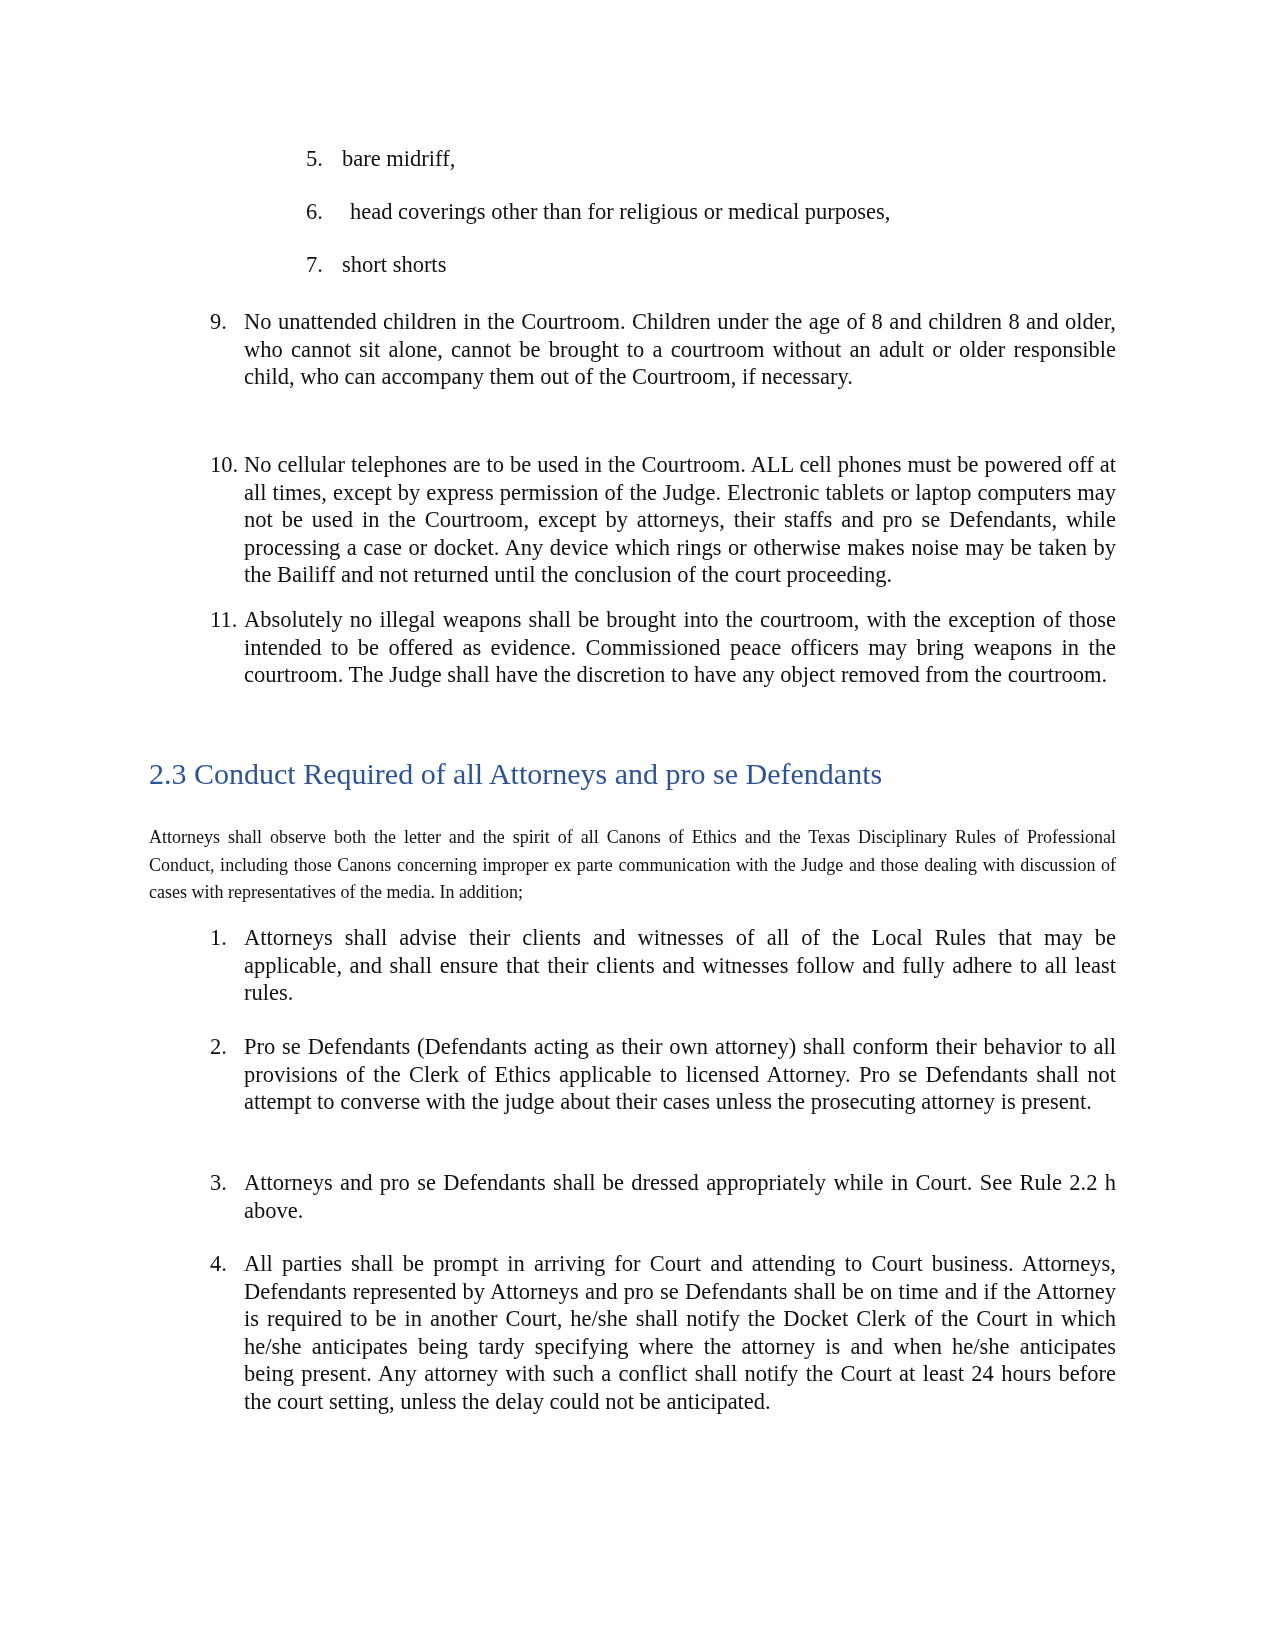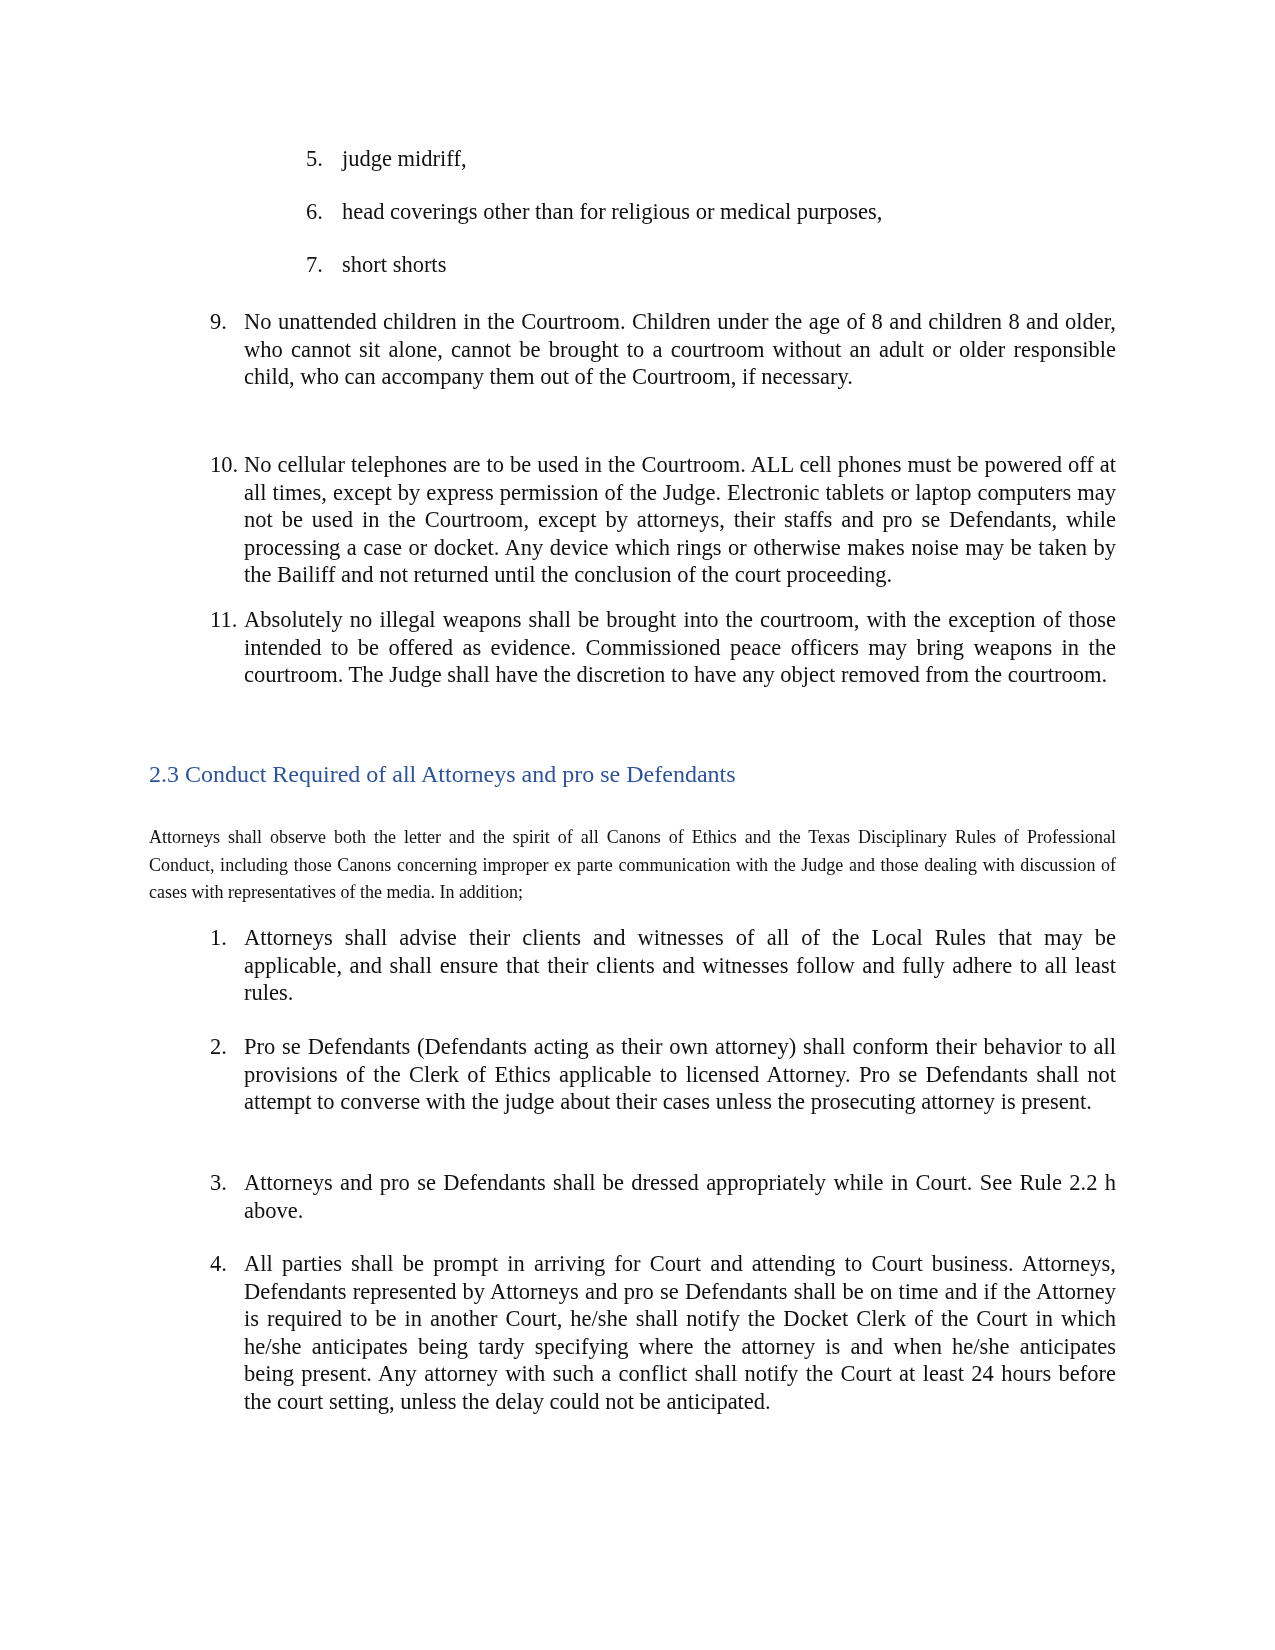--- a/index.html
+++ b/index.html
@@ -3,35 +3,35 @@
 <meta charset="utf-8">
 <style>
   html, body { margin: 0; padding: 0; background: #ffffff; }
   body { width: 1275px; height: 1650px; position: relative; overflow: hidden;
          font-family: "Liberation Serif", serif; color: #111; }
   .page { position: absolute; left: 0; top: 0; width: 1275px; height: 1650px; }
   .item { position: absolute; font-size: 22.5px; line-height: 27.5px; text-align: justify; }
   .num { position: absolute; text-align: left; }
   .txt { display: block; }
   .txt.last { text-align-last: left; }
-  .heading { position: absolute; left: 149px; top: 760px; font-size: 24px; color: #2F5496; line-height: 28px; }
+  .heading { position: absolute; left: 149px; top: 760px; font-size: 30px; color: #2F5496; line-height: 28px; }
   .para { position: absolute; left: 149px; top: 824px; width: 967px; font-size: 18px; line-height: 27.5px; text-align: justify; }
 </style>
 </head>
 <body>
 
 <div class="page">
 
   <div class="item" style="left:306px; top:145px; width:780px;">
     <span class="num" style="left:0;">5.</span>
-    <span style="position:absolute; left:36px; white-space:nowrap;">judge midriff,</span>
+    <span style="position:absolute; left:36px; white-space:nowrap;">bare midriff,</span>
   </div>
   <div class="item" style="left:306px; top:198px; width:780px;">
     <span class="num" style="left:0;">6.</span>
-    <span style="position:absolute; left:36px; white-space:nowrap;">head coverings other than for religious or medical purposes,</span>
+    <span style="position:absolute; left:44px; white-space:nowrap;">head coverings other than for religious or medical purposes,</span>
   </div>
   <div class="item" style="left:306px; top:251px; width:780px;">
     <span class="num" style="left:0;">7.</span>
     <span style="position:absolute; left:36px; white-space:nowrap;">short shorts</span>
   </div>
 
   <div class="item" style="left:244px; top:308px; width:872px;">
     <span class="num" style="left:-34px;">9.</span>
     <span class="txt last">No unattended children in the Courtroom. Children under the age of 8 and children 8 and older, who cannot sit alone, cannot be brought to a courtroom without an adult or older responsible child, who can accompany them out of the Courtroom, if necessary.</span>
   </div>

